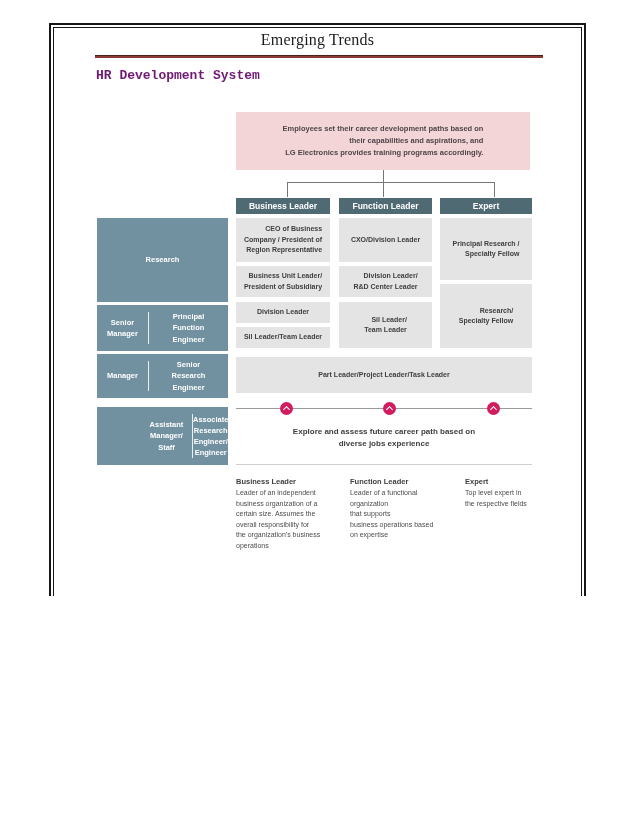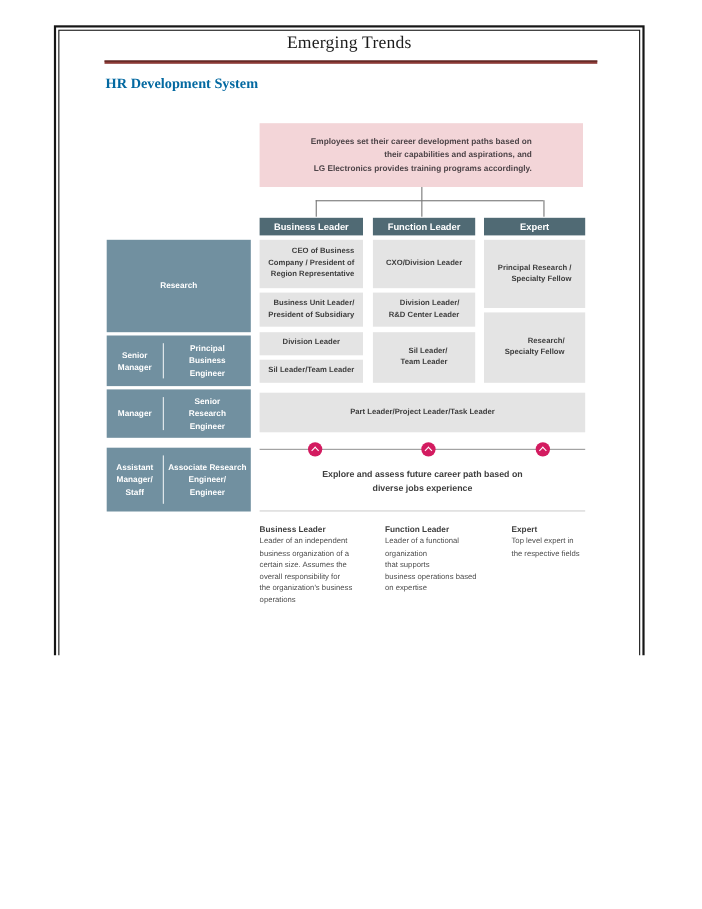--- a/index.html
+++ b/index.html
@@ -19,21 +19,21 @@
     position:absolute; left:50px; top:31px; width:535px; text-align:center;
     font-family:"Liberation Serif", serif; font-size:16px; color:#1c1c1c;
     letter-spacing:.2px;
   }
   .title-rule {
     position:absolute; left:95px; top:55px; width:448px; height:3px;
     background:var(--accent-rule,#8c3a36); border-top:1px solid #50201d;
   }
   .section-title {
     position:absolute; left:96px; top:68px;
-    font-family:Liberation Serif, serif; font-weight:bold; font-size:13px; color:#0369a1;
+    font-family:Liberation Mono, monospace; font-weight:bold; font-size:13px; color:#701a75;
   }
 
   
   .abs { position:absolute; }
   .flexc { display:flex; align-items:center; justify-content:center; text-align:right; }
   .pre { white-space:pre-line; }
 
   .intro-box {
     left:236px; top:112px; width:294px; height:58px;
     background:var(--intro-bg,#f3d5d8); color:#4d4448;
@@ -133,33 +133,33 @@
 
   <div class="abs flexc cell" style="left:236px; top:357px; width:296px; height:36px;">Part Leader/Project Leader/Task Leader</div>
 
   <div class="abs flexc level-box" style="left:97px; top:218px; width:131px; height:84px;">Research</div>
 
   <div class="abs level-box level-split" style="left:97px; top:305px; width:131px; height:46px;">
     <div class="lpart pre">Senior
 Manager</div>
     <div class="vdiv"></div>
     <div class="rpart pre">Principal
-Business
+Function
 Engineer</div>
   </div>
 
   <div class="abs level-box level-split" style="left:97px; top:354px; width:131px; height:44px;">
     <div class="lpart pre">Manager</div>
     <div class="vdiv"></div>
     <div class="rpart pre">Senior
 Research
 Engineer</div>
   </div>
 
-  <div class="abs level-box level-split" style="left:97px; top:407px; width:131px; height:58px;">
+  <div class="abs level-box level-split" style="left:97px; top:407px; width:131px; height:58px;padding-left:44px;">
     <div class="lpart pre">Assistant
 Manager/
 Staff</div>
     <div class="vdiv"></div>
     <div class="rpart pre">Associate Research
 Engineer/
 Engineer</div>
   </div>
 
   <div class="abs career-line"></div>

